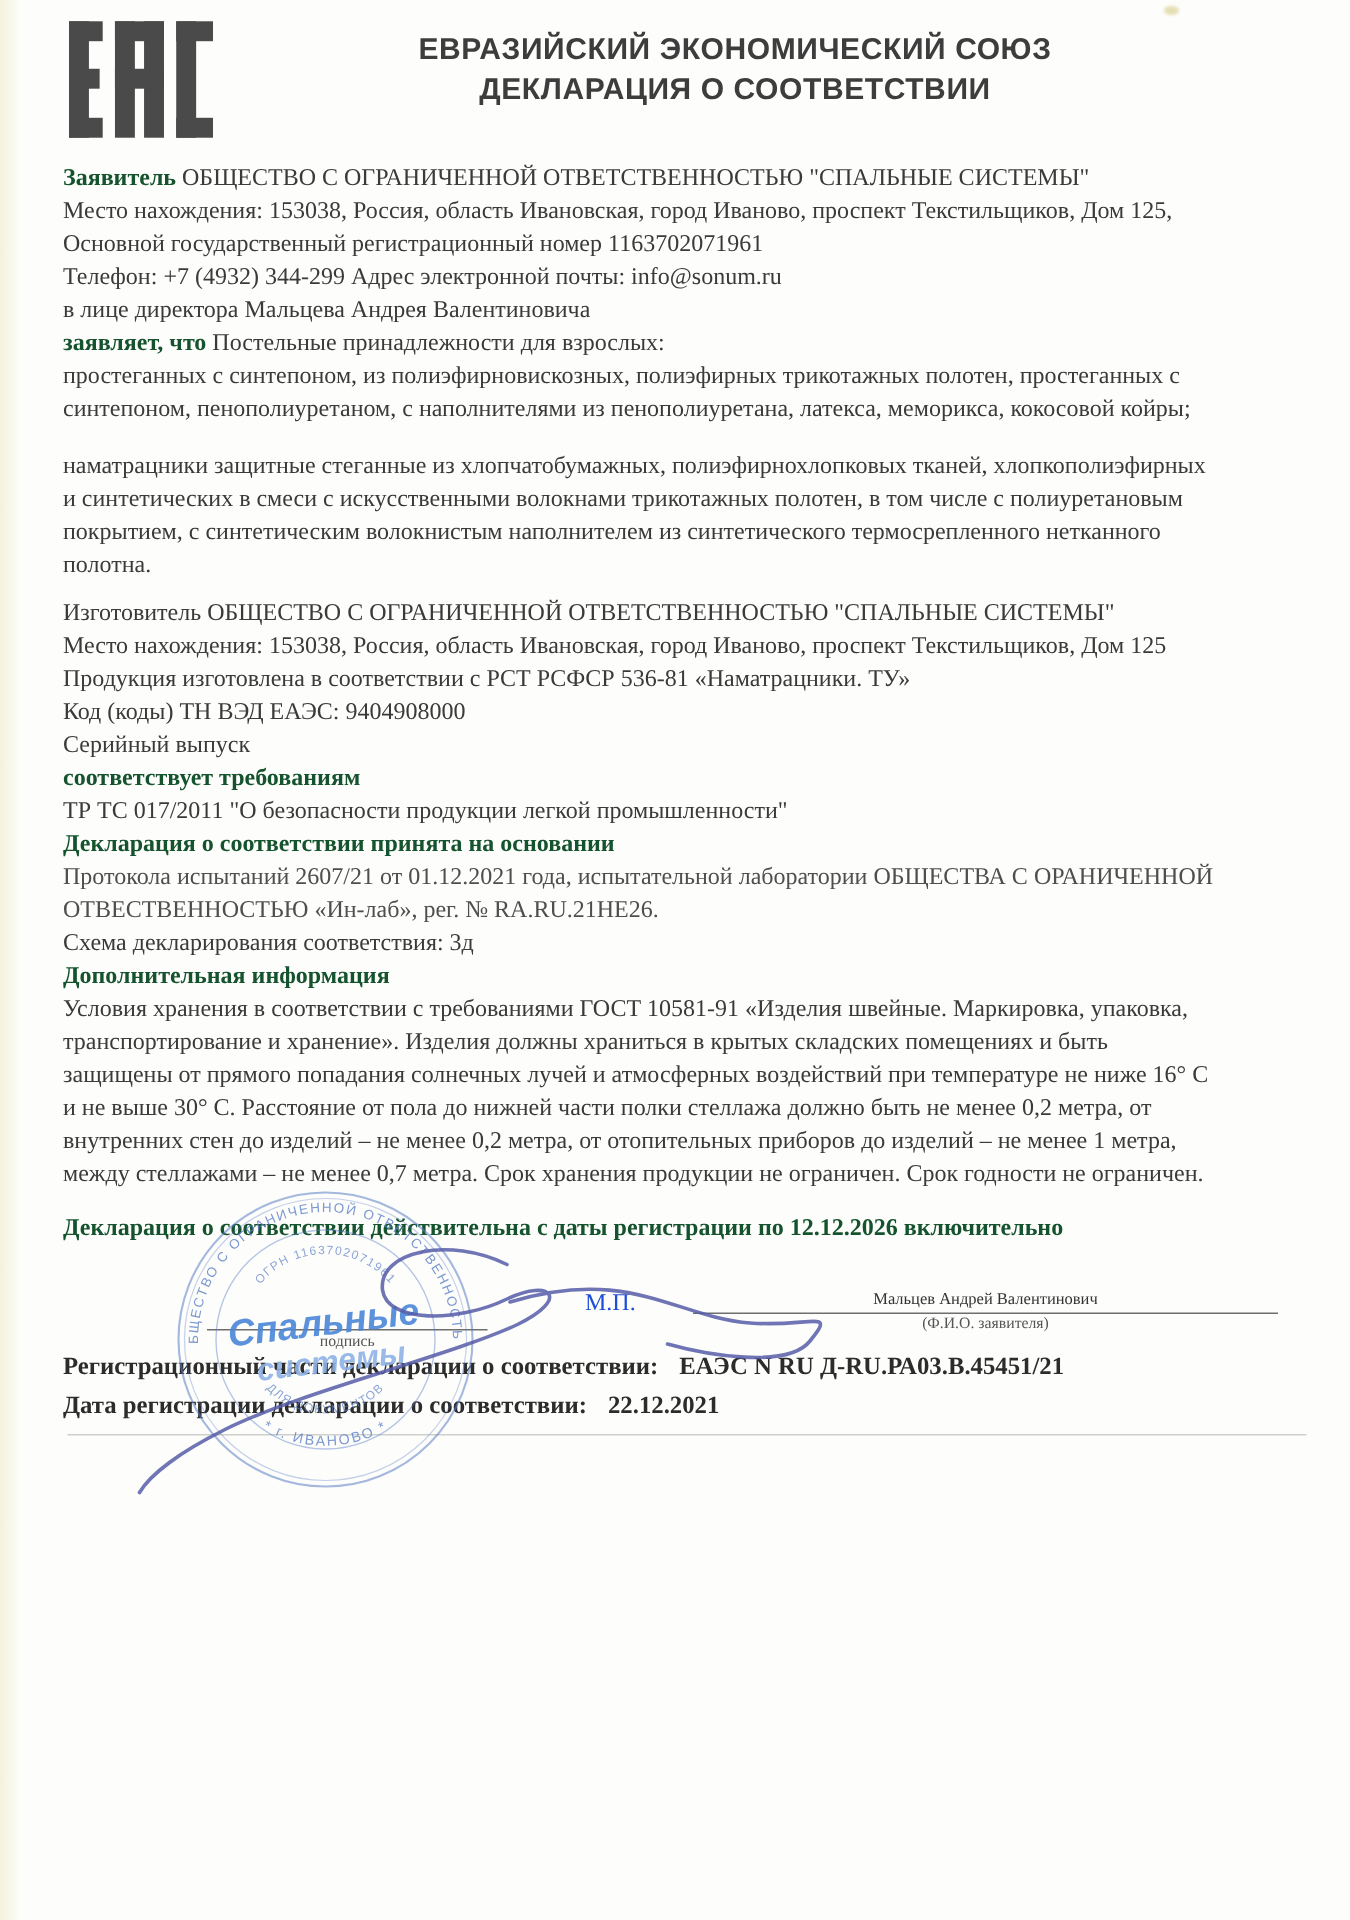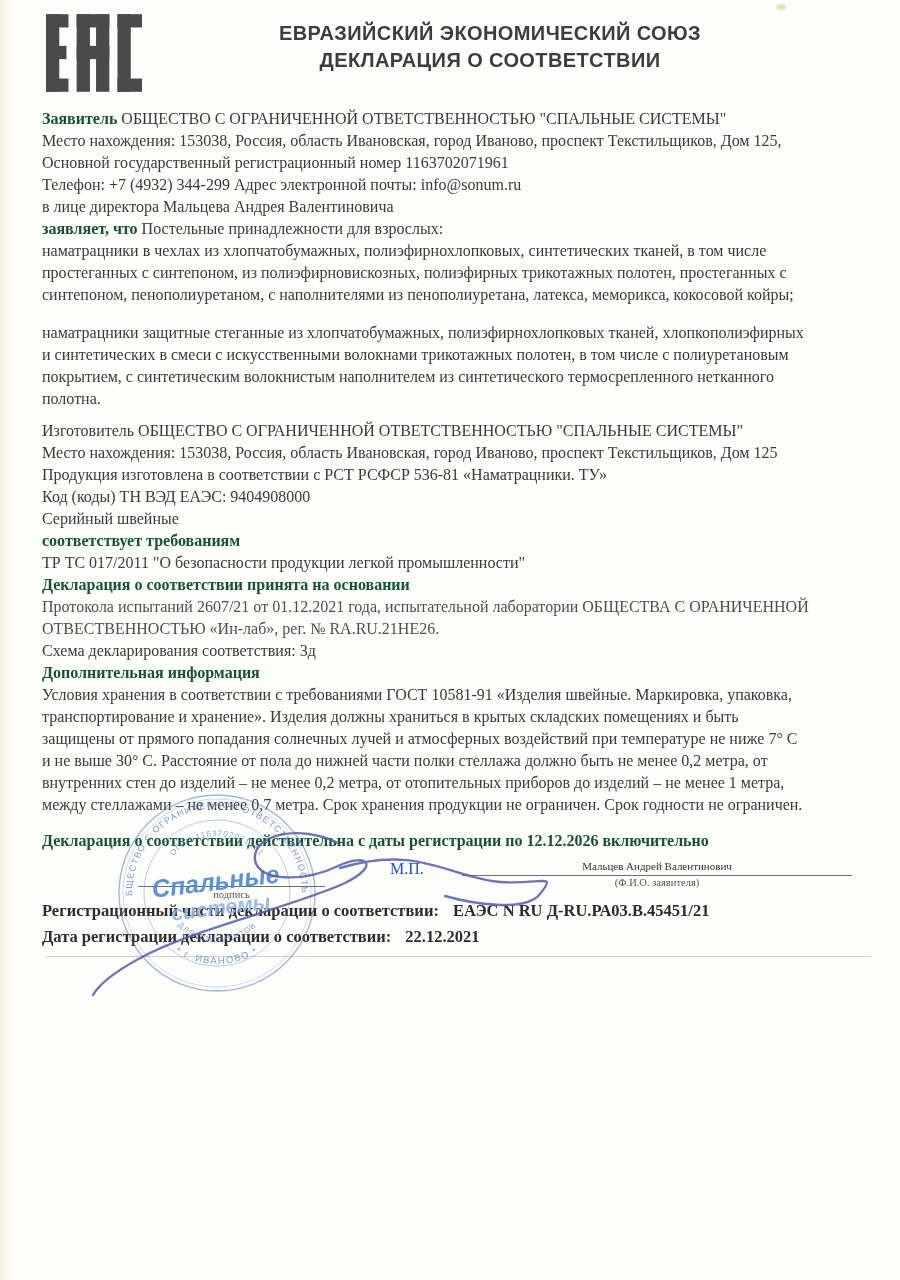--- a/index.html
+++ b/index.html
@@ -79,47 +79,46 @@
   </div>
 
   <div class="doc">
     <div class="ln"><span class="b">Заявитель</span><span> ОБЩЕСТВО С ОГРАНИЧЕННОЙ ОТВЕТСТВЕННОСТЬЮ "СПАЛЬНЫЕ СИСТЕМЫ"</span></div>
     <div class="ln">Место нахождения: 153038, Россия, область Ивановская, город Иваново, проспект Текстильщиков, Дом 125,</div>
     <div class="ln">Основной государственный регистрационный номер 1163702071961</div>
     <div class="ln">Телефон: +7 (4932) 344-299 Адрес электронной почты: info@sonum.ru</div>
     <div class="ln">в лице директора Мальцева Андрея Валентиновича</div>
     <div class="ln"><span class="b">заявляет, что</span><span> Постельные принадлежности для взрослых:</span></div>
 
-    <div class="ln">наматрацники в чехлах из хлопчатобумажных, полиэфирнохлопковых, синтетических тканей, в том числе</div>
     <div class="ln">простеганных с синтепоном, из полиэфирновискозных, полиэфирных трикотажных полотен, простеганных с</div>
     <div class="ln">синтепоном, пенополиуретаном, с наполнителями из пенополиуретана, латекса, меморикса, кокосовой койры;</div>
     <div class="sp16"></div>
     <div class="ln">наматрацники защитные стеганные из хлопчатобумажных, полиэфирнохлопковых тканей, хлопкополиэфирных</div>
     <div class="ln">и синтетических в смеси с искусственными волокнами трикотажных полотен, в том числе с полиуретановым</div>
     <div class="ln">покрытием, с синтетическим волокнистым наполнителем из синтетического термосрепленного  нетканного</div>
     <div class="ln">полотна.</div>
     <div class="sp10"></div>
 
     <div class="ln"><span>Изготовитель</span><span> ОБЩЕСТВО С ОГРАНИЧЕННОЙ ОТВЕТСТВЕННОСТЬЮ "СПАЛЬНЫЕ СИСТЕМЫ"</span></div>
     <div class="ln">Место нахождения: 153038, Россия, область Ивановская, город Иваново, проспект Текстильщиков, Дом 125</div>
     <div class="ln">Продукция изготовлена в соответствии с РСТ РСФСР 536-81 «Наматрацники. ТУ»</div>
     <div class="ln">Код (коды) ТН ВЭД ЕАЭС: 9404908000</div>
-    <div class="ln">Серийный швейные</div>
+    <div class="ln">Серийный выпуск</div>
 
     <div class="ln b">соответствует требованиям</div>
     <div class="ln">ТР ТС 017/2011 "О безопасности продукции легкой промышленности"</div>
     <div class="ln b">Декларация о соответствии принята на основании</div>
     <div class="ln muted">Протокола испытаний 2607/21 от 01.12.2021 года, испытательной лаборатории ОБЩЕСТВА С ОРАНИЧЕННОЙ</div>
     <div class="ln muted">ОТВЕСТВЕННОСТЬЮ «Ин-лаб», рег. № RA.RU.21HE26.</div>
     <div class="ln">Схема декларирования соответствия: 3д</div>
 
     <div class="ln b">Дополнительная информация</div>
     <div class="ln">Условия хранения в соответствии с требованиями ГОСТ 10581-91 «Изделия швейные. Маркировка, упаковка,</div>
     <div class="ln">транспортирование и хранение». Изделия должны храниться в крытых складских помещениях и быть</div>
-    <div class="ln">защищены от прямого попадания солнечных лучей и атмосферных воздействий при температуре не ниже 7° С</div>
+    <div class="ln">защищены от прямого попадания солнечных лучей и атмосферных воздействий при температуре не ниже 16° С</div>
     <div class="ln">и не выше 30° С. Расстояние от пола до нижней части полки стеллажа должно быть не менее 0,2 метра, от</div>
     <div class="ln">внутренних стен до изделий – не менее 0,2 метра, от отопительных приборов до изделий – не менее 1 метра,</div>
     <div class="ln">между стеллажами – не менее 0,7 метра. Срок хранения продукции не ограничен. Срок годности не ограничен.</div>
     <div class="sp14"></div>
 
     <div class="ln b">Декларация о соответствии действительна с даты регистрации по 12.12.2026 включительно</div>
   </div>
 
   <div class="mp">М.П.</div>
   <div class="sig-line"></div>

